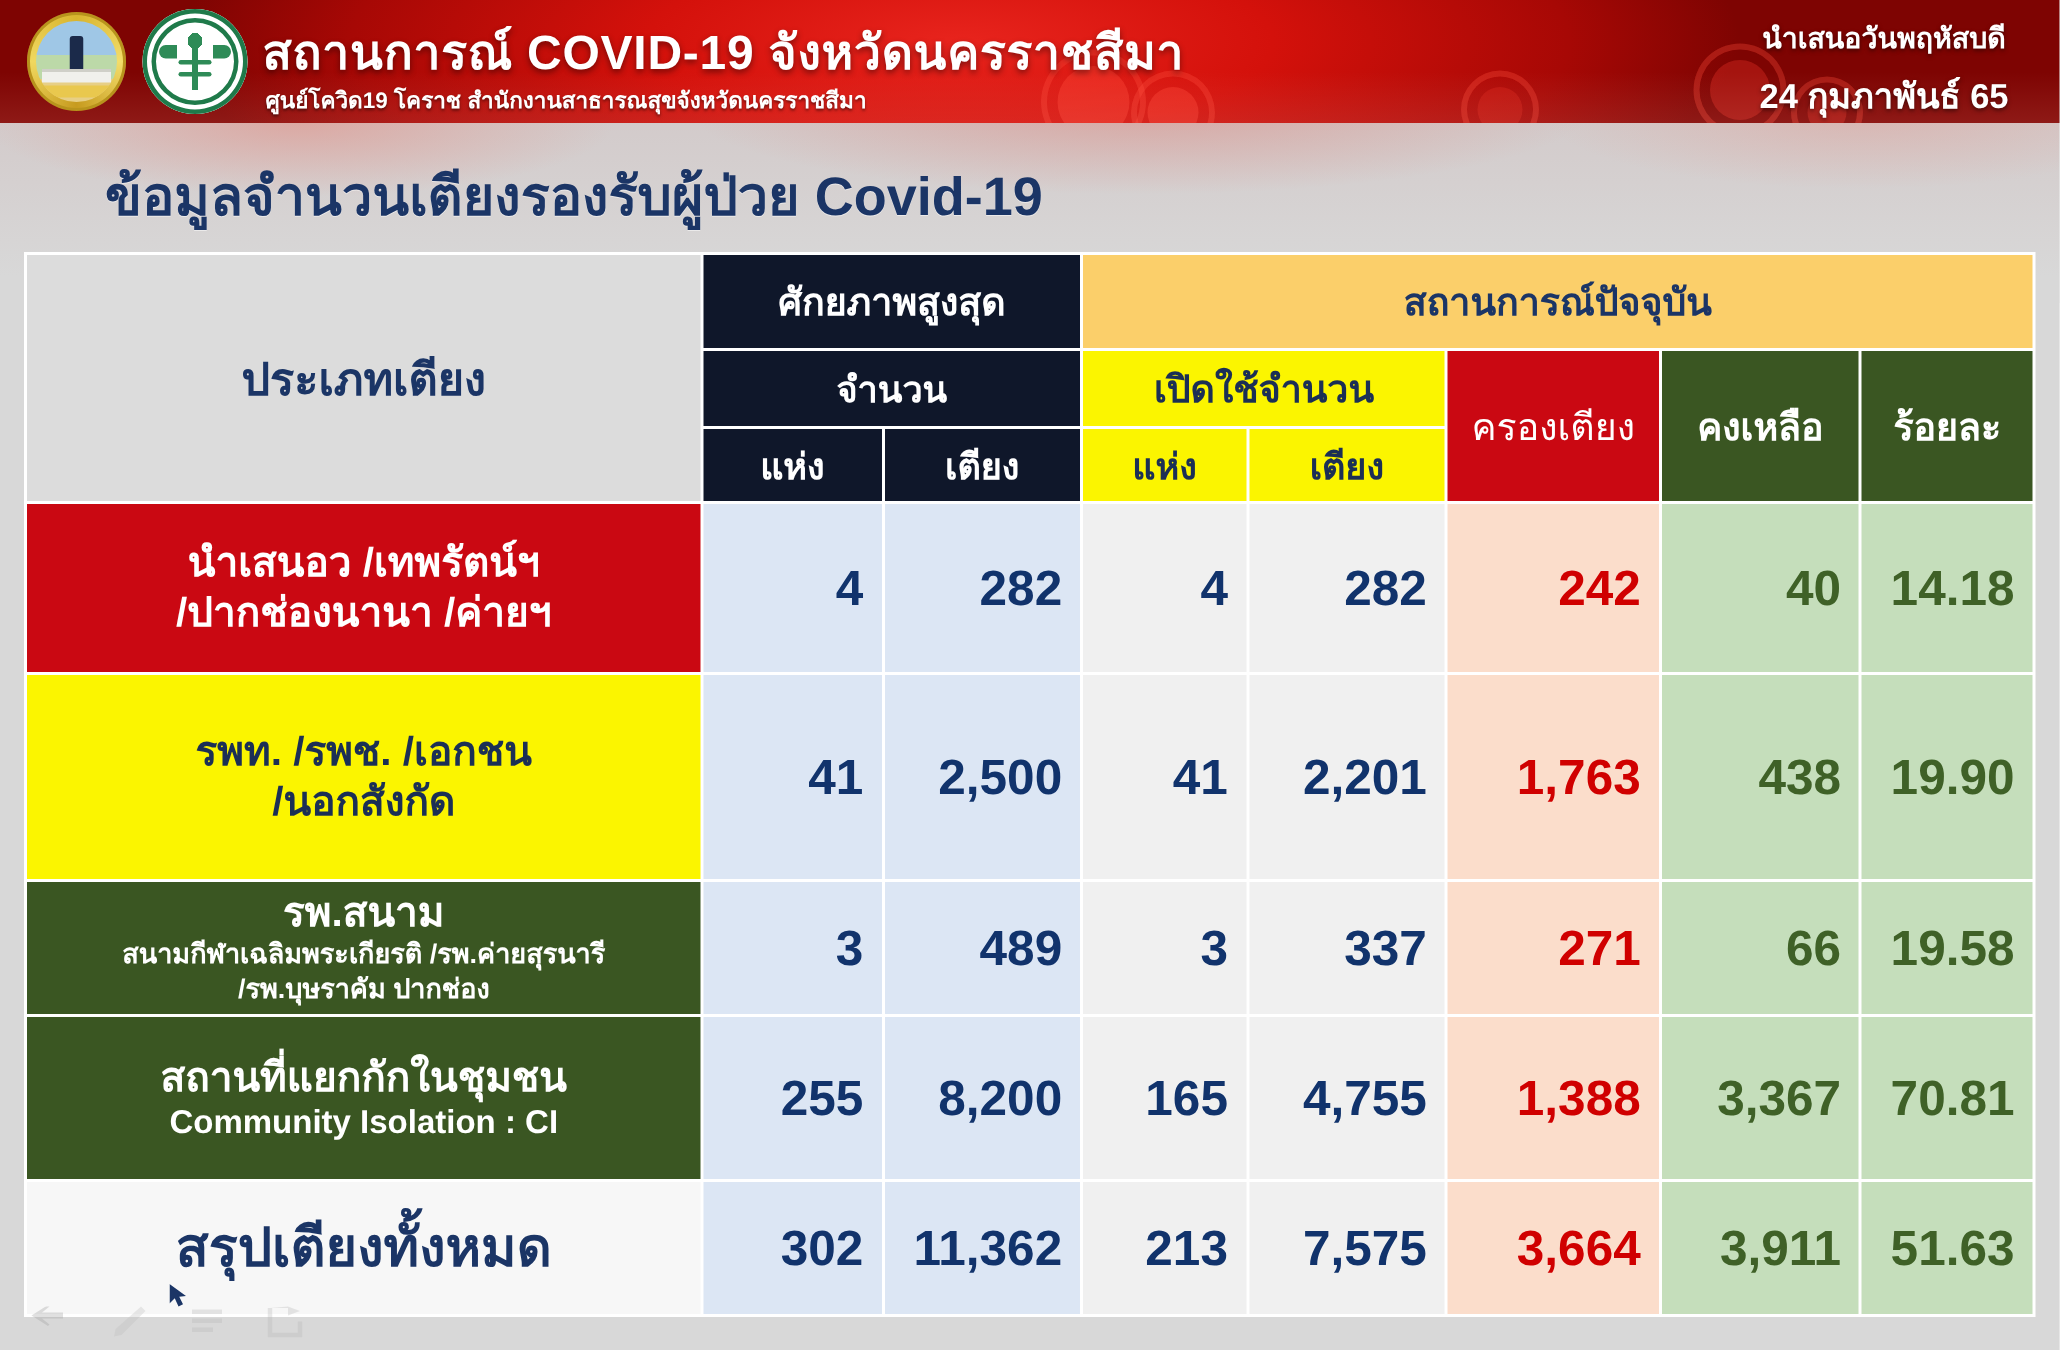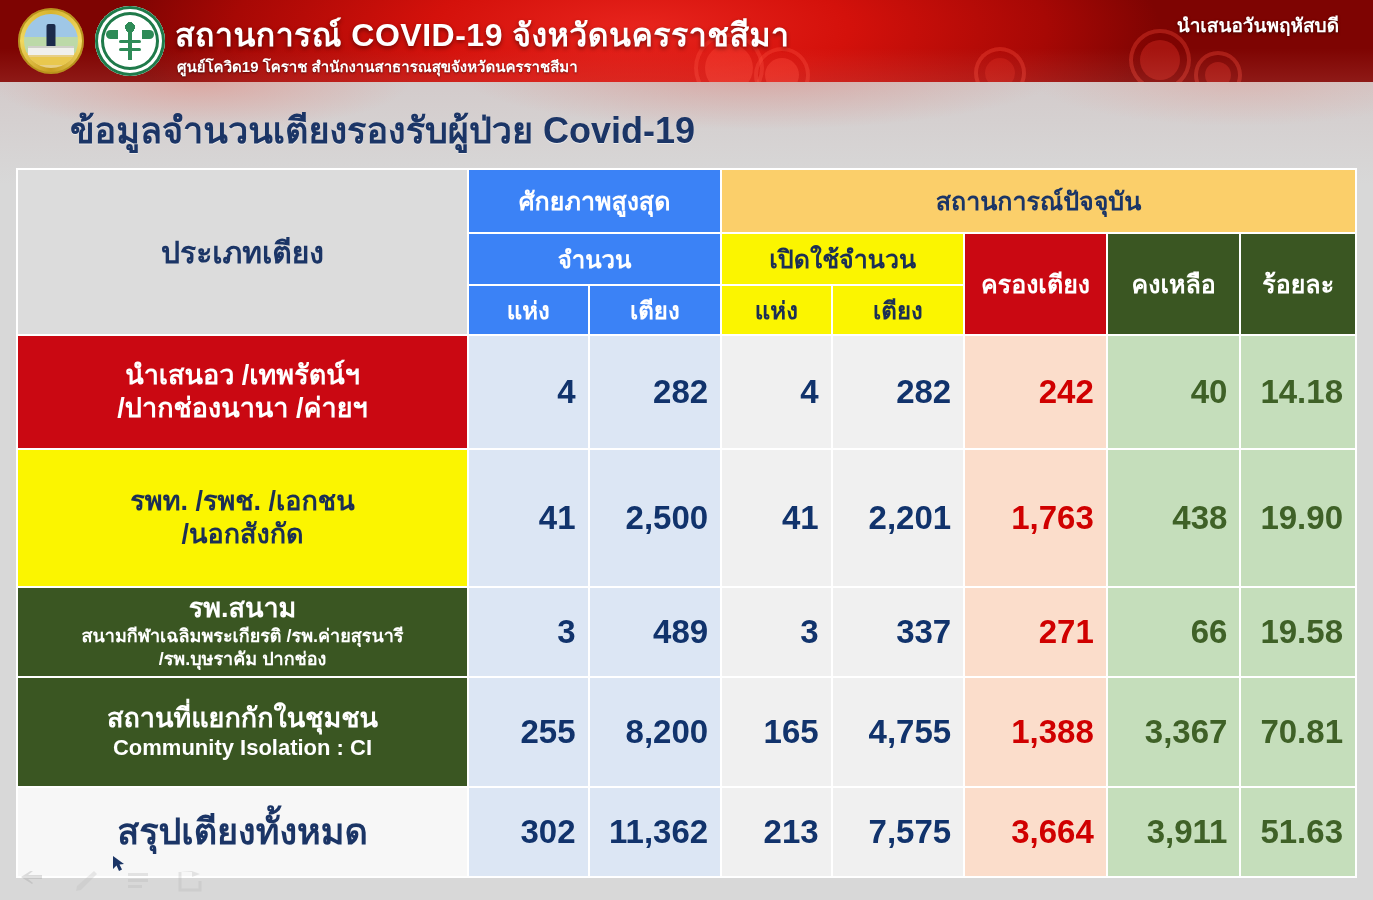--- a/index.html
+++ b/index.html
@@ -128,28 +128,28 @@
   
   #tbl{
     position:absolute; left:16px; top:168px; width:1341px; height:702px;
     border-collapse:separate; border-spacing:2px;
     background:#ffffff;
     table-layout:fixed;
   }
   #tbl td{ vertical-align:middle; }
 
   .h-type{ background:#dcdcdc; color:#1b3566; font-size:30px; font-weight:bold; text-align:center; }
-  .h-navy{ background:#3b82f6; color:#ffffff; font-weight:bold; text-align:center; }
+  .h-navy{ background:#0f172a; color:#ffffff; font-weight:bold; text-align:center; }
   .h-navy.big{ font-size:25px; }
   .h-navy.sub{ font-size:24px; }
   .h-amber{ background:#fbcf6a; color:#1b3566; font-size:25px; font-weight:bold; text-align:center; }
   .h-yellow{ background:#fbf500; color:#1b2f55; font-weight:bold; text-align:center; }
   .h-yellow.big{ font-size:25px; }
   .h-yellow.sub{ font-size:24px; }
-  .h-red{ background:#ca0812; color:#ffffff; font-size:25px; font-weight:bold; text-align:center; }
+  .h-red{ background:#ca0812; color:#ffffff; font-size:25px; font-weight:normal; text-align:center; }
   .h-green{ background:#3a5622; color:#ffffff; font-size:25px; font-weight:bold; text-align:center; }
 
   .lbl{ text-align:center; font-weight:bold; padding:4px 6px; }
   .lbl-red{ background:#ca0812; color:#ffffff; }
   .lbl-yellow{ background:#fbf500; color:#1b2f55; }
   .lbl-green{ background:#3a5622; color:#ffffff; }
   .lbl-white{ background:#f7f7f7; color:#1b3566; }
   .lbl .t1{ font-size:27px; line-height:1.22; display:block; white-space:nowrap; }
   .lbl .t2{ font-size:27px; line-height:1.22; display:block; white-space:nowrap; }
   .lbl .s1{ font-size:18px; line-height:1.3; display:block; white-space:nowrap; }
@@ -198,20 +198,21 @@
           <div class="wingR"></div>
         <div class="snake1"></div>
           <div class="snake2"></div>
       </div>
     </div>
 
     <div id="banner-title">สถานการณ์ COVID-19 จังหวัดนครราชสีมา</div>
     <div id="banner-sub">ศูนย์โควิด19 โคราช สำนักงานสาธารณสุขจังหวัดนครราชสีมา</div>
     <div id="banner-date">
       <div class="l1">นำเสนอวันพฤหัสบดี</div>
+      <div class="l2">24 กุมภาพันธ์ 65</div>
     </div>
   </div>
 
   <div id="page-title">ข้อมูลจำนวนเตียงรองรับผู้ป่วย Covid-19</div>
 
   <table id="tbl">
     <colgroup>
       <col style="width:447px">
       <col style="width:118px">
       <col style="width:130px">

